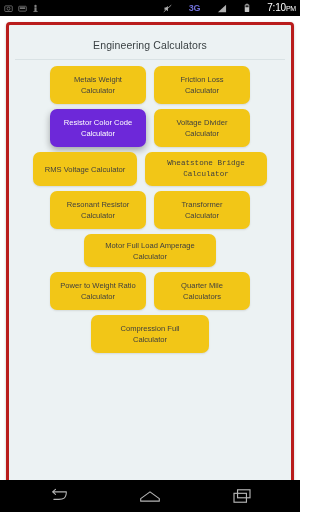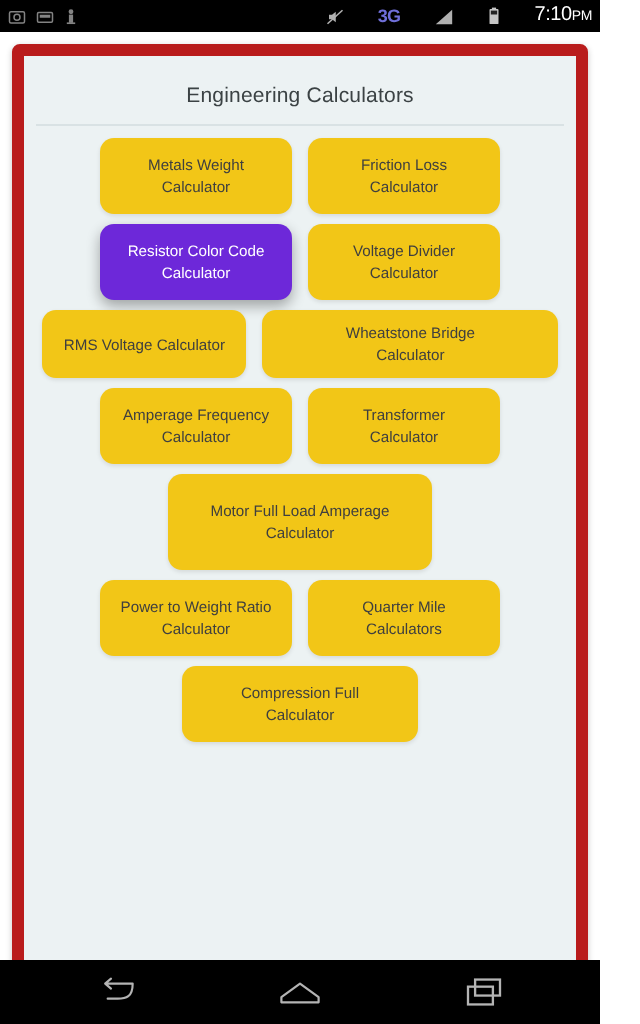--- a/index.html
+++ b/index.html
@@ -38,21 +38,21 @@
     background:#ffffff;
     padding:6px 6px 0 6px;
   }
 
   
   #card{
     position:relative;
     width:288px; height:464px;
     background:#ecf2f3;
     border-radius:4px;
-    border:6px solid #b91c1c;
+    border:3px solid #b91c1c;
     box-shadow:0 1px 3px rgba(0,0,0,.22);
     overflow:hidden;
   }
   #card-title{
     text-align:center;
     font-size:10.5px;
     color:#3b4244;
     padding-top:14px;
     letter-spacing:.1px;
   }
@@ -89,22 +89,22 @@
     justify-content:center;
     box-shadow:0 1px 2px rgba(0,0,0,.10);
   }
   .btn.selected{
     background:#6d28d9;
     color:#ffffff;
     box-shadow:0 3px 7px rgba(0,0,0,.33);
   }
   .w-half{ width:96px; height:38px; }
   .w-small{ width:104px; height:34px; }
-  .w-wide{ width:150px; height:34px; }
-  .w-center{ width:132px; height:48px; }
+  .w-wide{ width:122px; height:34px;font-family:Liberation Mono, monospace; }
+  .w-center{ width:132px; height:33px; }
   .w-comp{ width:118px; height:38px; }
 
   
   #nav-bar{
     position:absolute; bottom:0; left:0;
     width:300px; height:32px;
     background:#000000;
     display:flex; align-items:center; justify-content:center;
     gap:58px;
   }
@@ -170,21 +170,21 @@
 Calculator</button>
           <button class="btn w-half">Voltage Divider
 Calculator</button>
         </div>
         <div class="row">
           <button class="btn w-small">RMS Voltage Calculator</button>
           <button class="btn w-wide">Wheatstone Bridge
 Calculator</button>
         </div>
         <div class="row">
-          <button class="btn w-half">Amperage Frequency
+          <button class="btn w-half">Resonant Resistor
 Calculator</button>
           <button class="btn w-half">Transformer
 Calculator</button>
         </div>
         <div class="row">
           <button class="btn w-center">Motor Full Load Amperage
 Calculator</button>
         </div>
         <div class="row">
           <button class="btn w-half">Power to Weight Ratio

